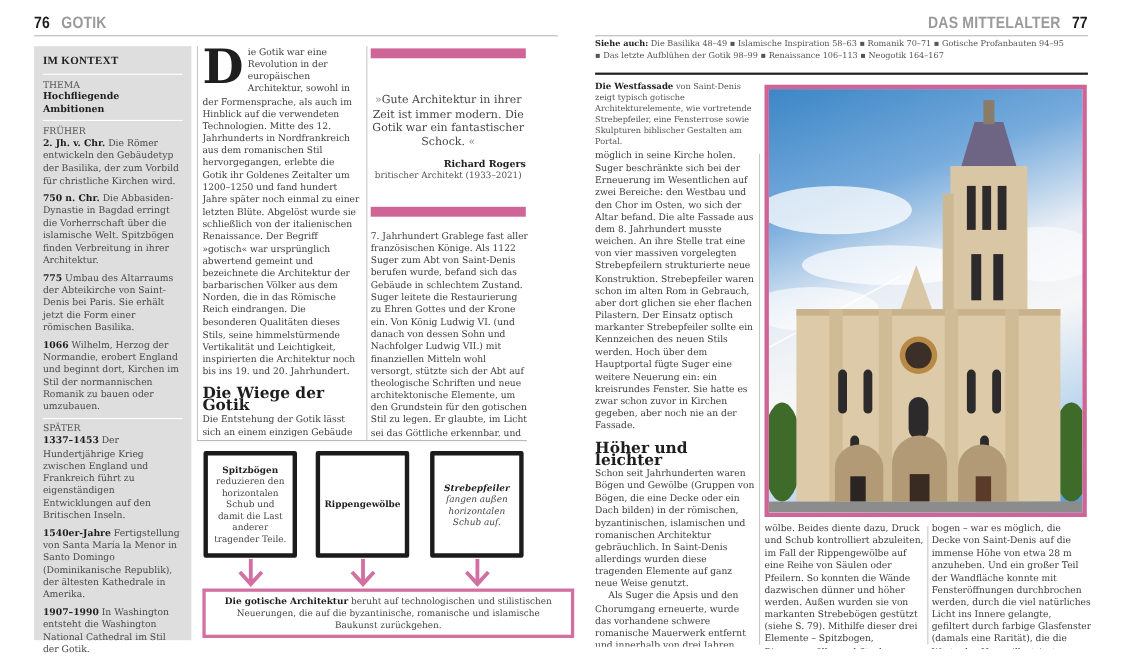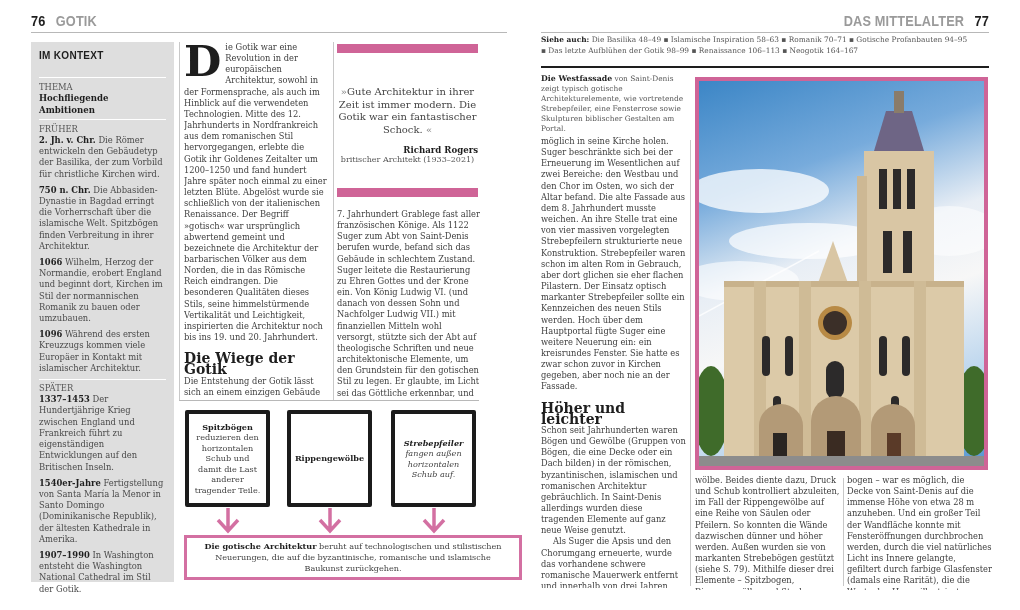--- a/index.html
+++ b/index.html
@@ -10,21 +10,21 @@
   .folio { font-family: "Liberation Sans", sans-serif; font-weight: bold; font-size: 15px; letter-spacing: 0.2px; transform: scaleX(0.85); transform-origin: left center; white-space: nowrap; }
   .folio .num { color: #1e1e1e; }
   .folio .title { color: #9a9a9a; margin-left: 12px; }
   .folio-right { transform-origin: right center; text-align: right; }
   .folio-right .title { margin-left: 0; margin-right: 12px; }
   .rule-thin { height: 1px; background: #b8b8b8; }
   .rule-thick { height: 2px; background: #1e1e1e; }
 
   
   .context { left: 31px; top: 42px; width: 143px; height: 540px; background: #dedede; padding: 6px 8px; font-size: 8.4px; line-height: 11.2px; color: #4a4a4a; }
-  .context h3 { font-family: Liberation Sans, sans-serif; font-weight: bold; font-size: 10px; color: #1e1e1e; padding-bottom: 16px; border-bottom: 1.5px solid #ffffff; margin: 2px 0 4px 0; letter-spacing: 0.3px; }
+  .context h3 { font-family: Liberation Serif, serif; font-weight: bold; font-size: 10px; color: #1e1e1e; padding-bottom: 6px; border-bottom: 1.5px solid #ffffff; margin: 2px 0 4px 0; letter-spacing: 0.3px; }
   .context .label { font-size: 8.4px; color: #555; text-transform: uppercase; }
   .context .theme-title { font-weight: bold; color: #1e1e1e; padding-bottom: 3px; border-bottom: 1.5px solid #ffffff; margin-bottom: 4px; font-size: 8.6px; }
   .context .entry { margin-bottom: 5px; }
   .context .entry b { color: #1e1e1e; }
   .context .sep { border-top: 1.5px solid #ffffff; margin: 2px 0 3px 0; }
 
   .col { font-size: 8.3px; line-height: 11.15px; color: #404040; text-align: left; }
   .col p { margin: 0; }
   .vline { width: 1px; background: #c8c8c8; }
   .dropcap { float: left; font-family: "DejaVu Serif", serif; font-weight: bold; font-size: 43px; line-height: 34px; color: #1e1e1e; margin: 2px 4px 0 0; }
@@ -58,22 +58,22 @@
 </div>
 <div class="abs rule-thin" style="left:31px; top:32px; width:476px;"></div>
 
 <div class="abs context">
   <h3>IM KONTEXT</h3>
   <div class="label">THEMA</div>
   <div class="theme-title">Hochfliegende Ambitionen</div>
   <div class="label">FRÜHER</div>
   <div class="entry"><b>2. Jh. v. Chr.</b> <span>Die Römer entwickeln den Gebäudetyp der Basilika, der zum Vorbild für christliche Kirchen wird.</span></div>
   <div class="entry"><b>750 n. Chr.</b> <span>Die Abbasiden-Dynastie in Bagdad erringt die Vorherrschaft über die islamische Welt. Spitzbögen finden Verbreitung in ihrer Architektur.</span></div>
+  <div class="entry"><b>775</b> <span>Umbau des Altarraums der Abteikirche von Saint-Denis bei Paris. Sie erhält jetzt die Form einer römischen Basilika.</span></div>
   <div class="entry"><b>1066</b> <span>Wilhelm, Herzog der Normandie, erobert England und beginnt dort, Kirchen im Stil der normannischen Romanik zu bauen oder umzubauen.</span></div>
-  <div class="entry"><b>1096</b> <span>Während des ersten Kreuzzugs kommen viele Europäer in Kontakt mit islamischer Architektur.</span></div>
   <div class="sep"></div>
   <div class="label">SPÄTER</div>
   <div class="entry"><b>1337–1453</b> <span>Der Hundertjährige Krieg zwischen England und Frankreich führt zu eigenständigen Entwicklungen auf den Britischen Inseln.</span></div>
   <div class="entry"><b>1540er-Jahre</b> <span>Fertigstellung von Santa María la Menor in Santo Domingo (Dominikanische Republik), der ältesten Kathedrale in Amerika.</span></div>
   <div class="entry"><b>1907–1990</b> <span>In Washington entsteht die Washington National Cathedral im Stil der Gotik.</span></div>
 </div>
 
 <div class="abs vline" style="left:179px; top:42px; height:358px;"></div>
 
 <div class="abs col" style="left:184px; top:42px; width:145px; height:355px; overflow:hidden;">

